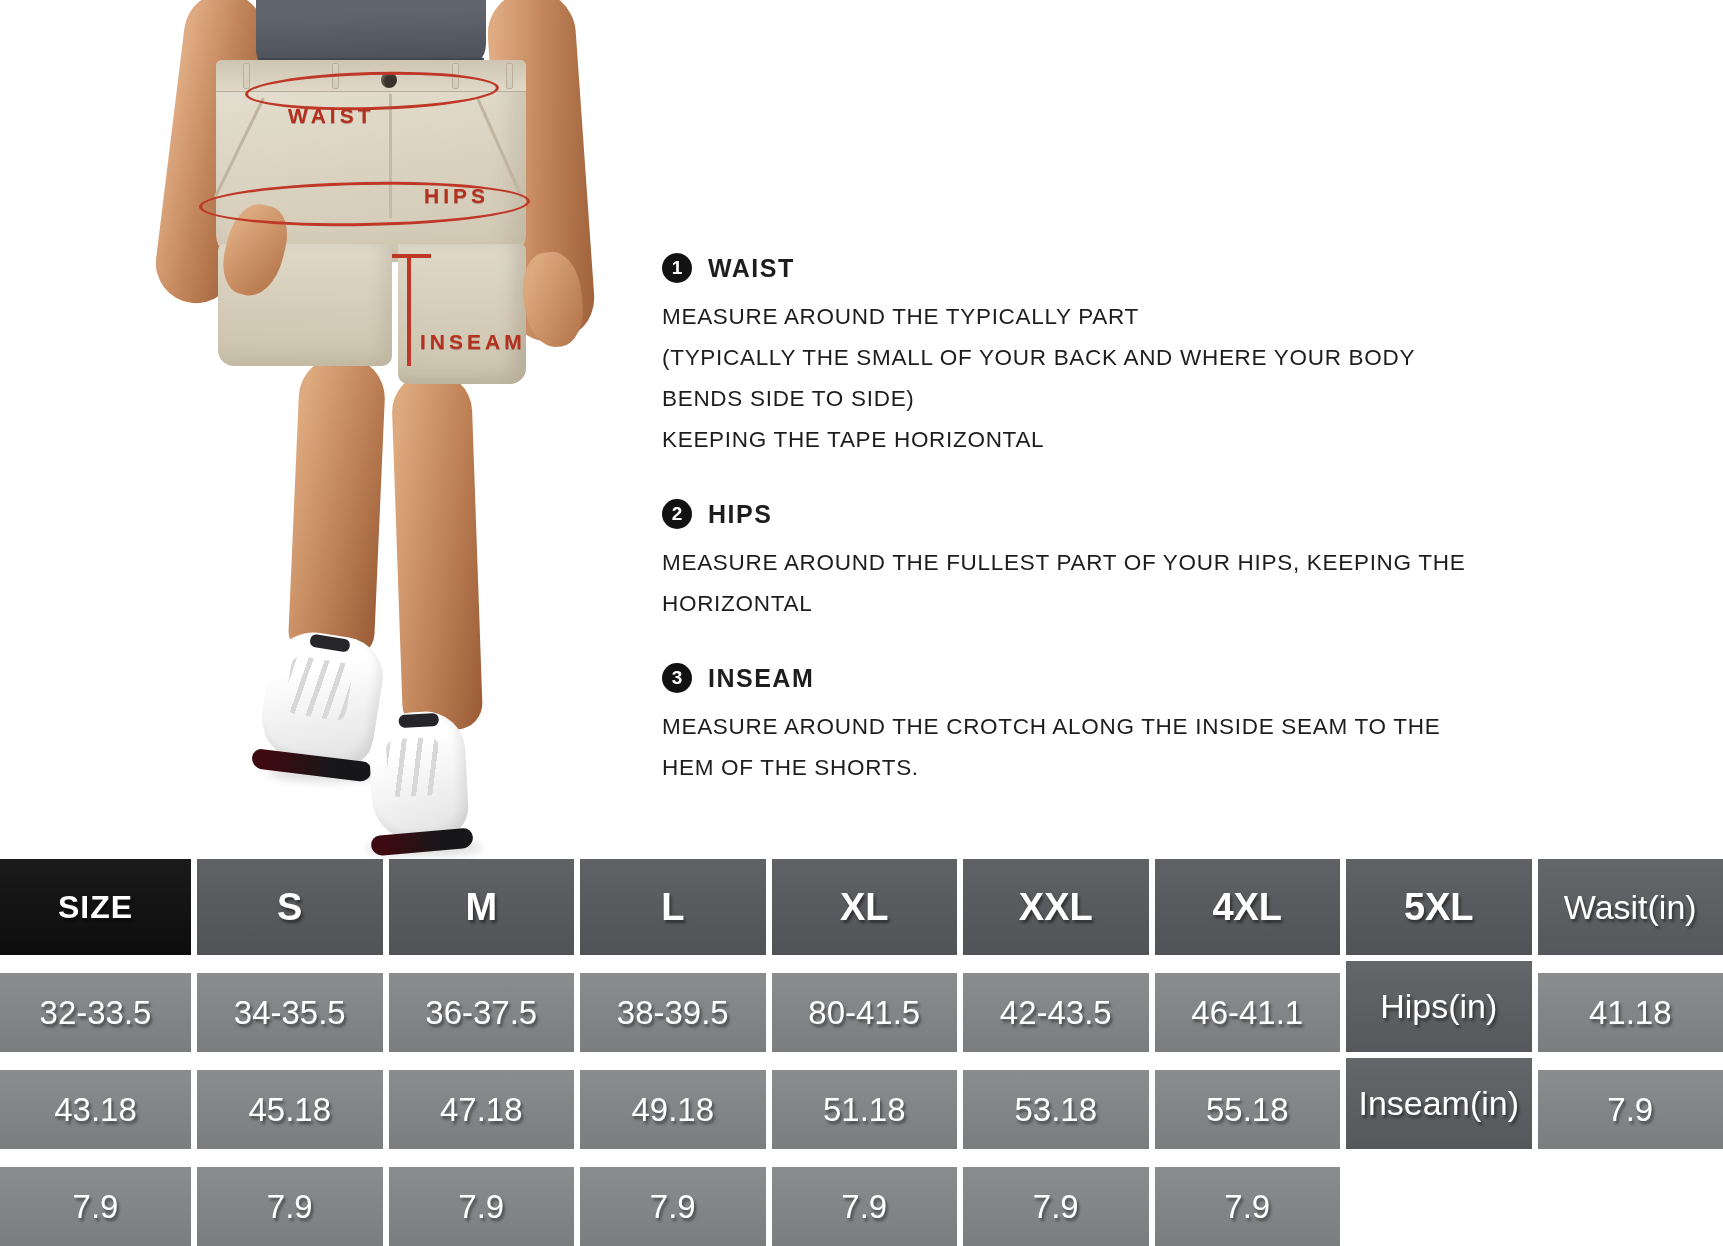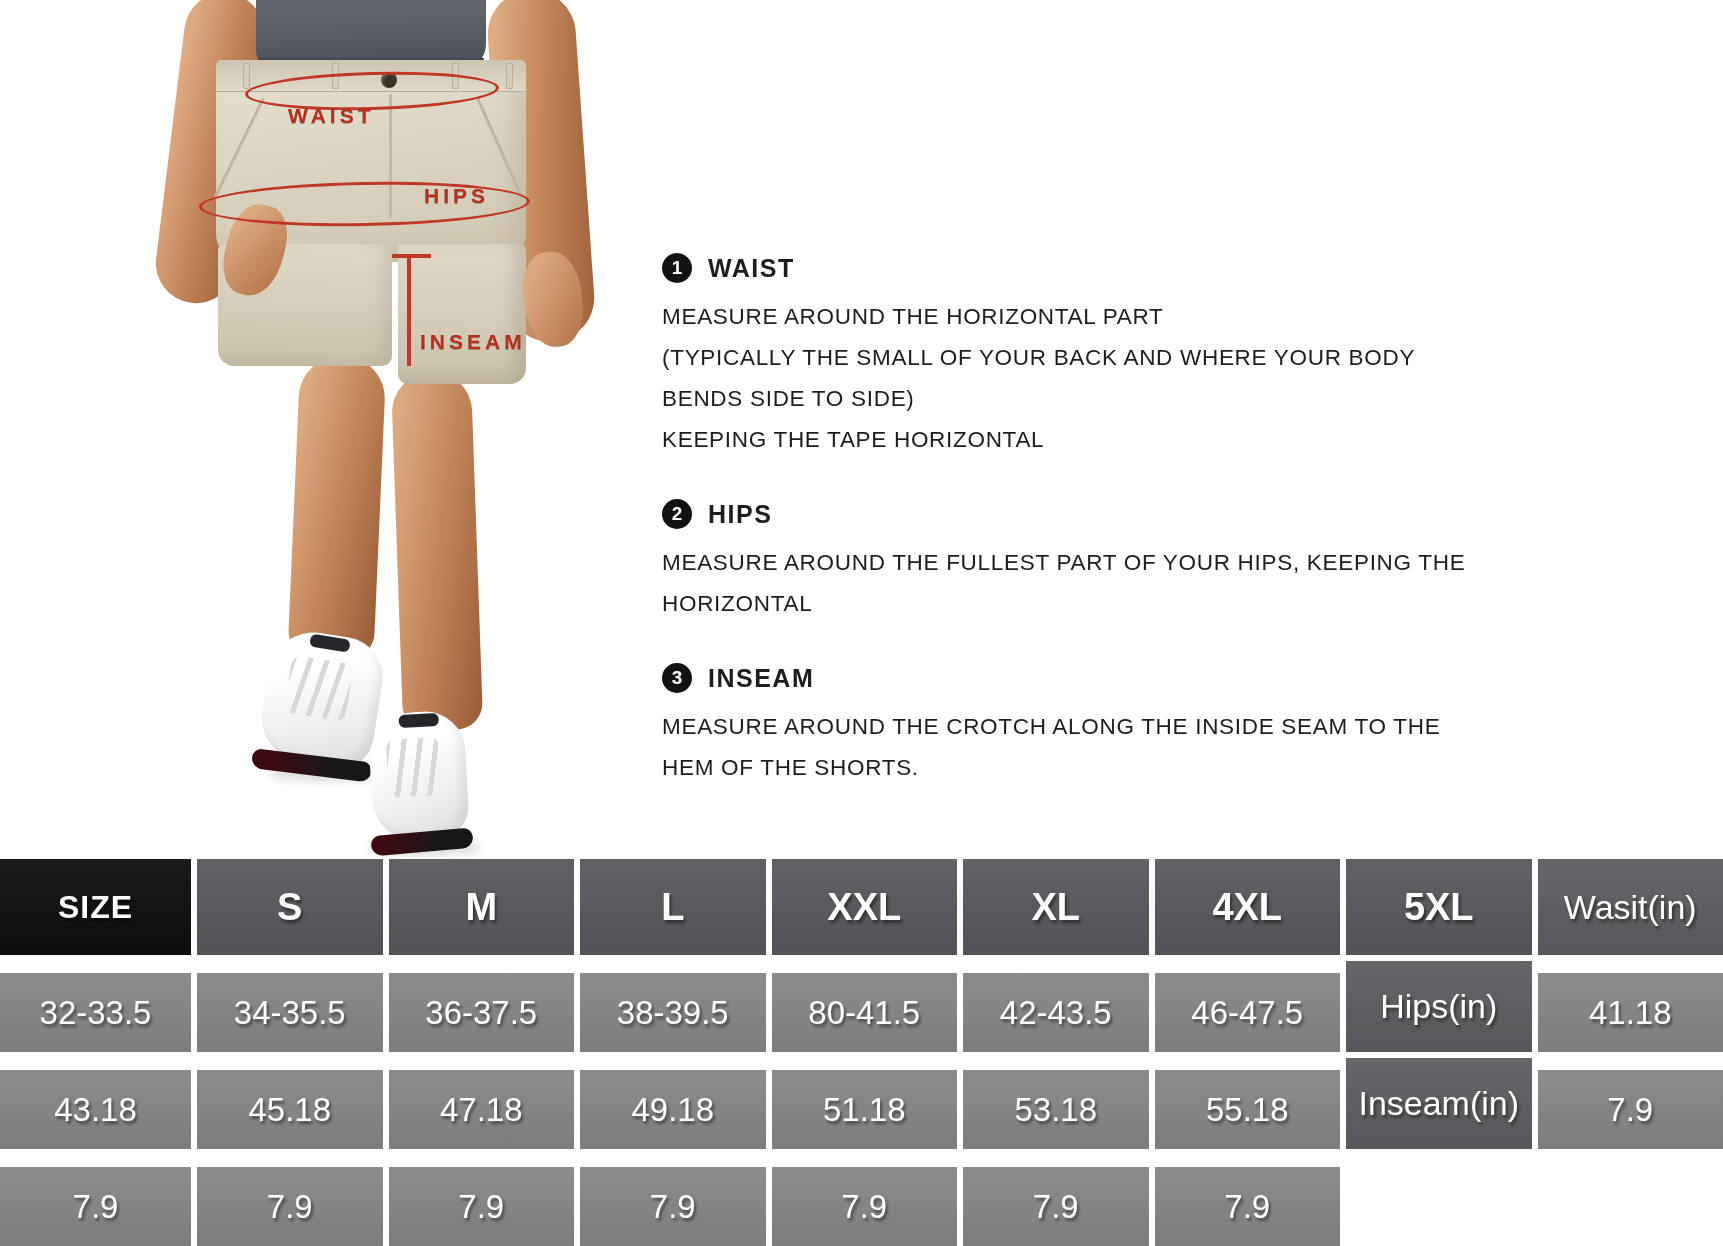--- a/index.html
+++ b/index.html
@@ -130,21 +130,21 @@
     <div class="inseam-vline"></div>
     <div class="meas-label inseam-label">INSEAM</div>
   </div>
 
   <div class="instructions">
     <div class="section">
       <div class="section-head">
         <div class="num-badge">1</div>
         <div class="section-title">WAIST</div>
       </div>
-      <div class="ins-line">MEASURE AROUND THE HORIZONTAL PART</div>
+      <div class="ins-line">MEASURE AROUND THE TYPICALLY PART</div>
       <div class="ins-line">(TYPICALLY THE SMALL OF YOUR BACK AND WHERE YOUR BODY</div>
       <div class="ins-line">BENDS SIDE TO SIDE)</div>
       <div class="ins-line">KEEPING THE TAPE HORIZONTAL</div>
     </div>
     <div class="section">
       <div class="section-head">
         <div class="num-badge">2</div>
         <div class="section-title">HIPS</div>
       </div>
       <div class="ins-line">MEASURE AROUND THE FULLEST PART OF YOUR HIPS, KEEPING THE</div>
@@ -158,33 +158,33 @@
       <div class="ins-line">MEASURE AROUND THE CROTCH ALONG THE INSIDE SEAM TO THE</div>
       <div class="ins-line">HEM OF THE SHORTS.</div>
     </div>
   </div>
 
   <div class="size-table">
     <div class="cell-size">SIZE</div>
     <div class="cell-head">S</div>
     <div class="cell-head">M</div>
     <div class="cell-head">L</div>
+    <div class="cell-head">XL</div>
     <div class="cell-head">XXL</div>
-    <div class="cell-head">XL</div>
     <div class="cell-head">4XL</div>
     <div class="cell-head">5XL</div>
 
     <div class="cell-label">Wasit(in)</div>
     <div class="cell-data">32-33.5</div>
     <div class="cell-data">34-35.5</div>
     <div class="cell-data">36-37.5</div>
     <div class="cell-data">38-39.5</div>
     <div class="cell-data">80-41.5</div>
     <div class="cell-data">42-43.5</div>
-    <div class="cell-data">46-47.5</div>
+    <div class="cell-data">46-41.1</div>
 
     <div class="cell-label">Hips(in)</div>
     <div class="cell-data">41.18</div>
     <div class="cell-data">43.18</div>
     <div class="cell-data">45.18</div>
     <div class="cell-data">47.18</div>
     <div class="cell-data">49.18</div>
     <div class="cell-data">51.18</div>
     <div class="cell-data">53.18</div>
     <div class="cell-data">55.18</div>

